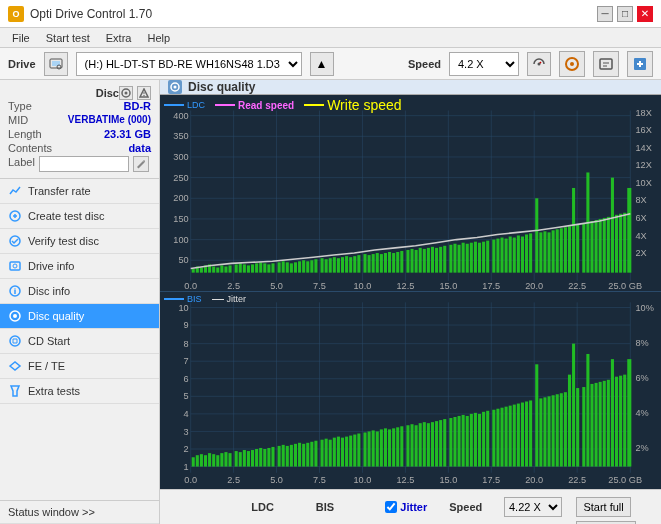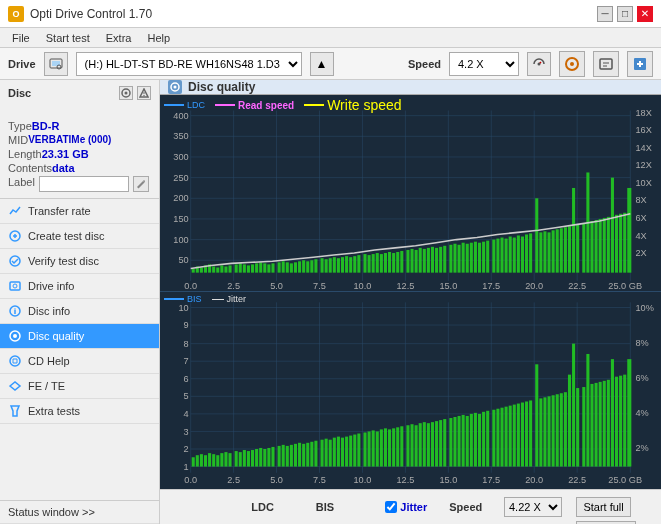--- a/index.html
+++ b/index.html
@@ -29,24 +29,24 @@
     .toolbar-icon-btn { width: 26px; height: 26px; border: 1px solid #aaa; background: #e8e8e8; display: flex; align-items: center; justify-content: center; cursor: pointer; }
     
     
     .main-layout { display: flex; height: calc(524px - 80px); }
     
     
     .sidebar { width: 160px; background: #f0f0f0; border-right: 1px solid #ccc; display: flex; flex-direction: column; }
     
     
     .disc-panel { padding: 6px 8px; border-bottom: 1px solid #ccc; }
-    .disc-header { display: flex; align-items: center; justify-content: space-between; margin-bottom: 20px; }
+    .disc-header { display: flex; align-items: center; justify-content: flex-end; margin-bottom: 0; }
     .disc-title { font-weight: bold; font-size: 11px; color: #333; }
     .disc-icons { display: flex; gap: 2px; }
-    .disc-field { display: flex; margin-bottom: 2px; }
+    .disc-field { display: flex; justify-content: space-between; margin-bottom: 2px; }
     .disc-field-label { color: #555; font-size: 11px; }
     .disc-field-value { color: #0000cc; font-size: 11px; font-weight: bold; }
     .label-row { display: flex; align-items: flex-start; gap: 4px; margin-top: 2px; }
     .label-input { border: 1px solid #aaa; background: #fff; height: 16px; width: 90px; font-size: 10px; }
     
     
     .nav-item { display: flex; align-items: center; gap: 6px; padding: 5px 8px; cursor: pointer; color: #333; font-size: 11px; border-bottom: 1px solid #ddd; }
     .nav-item.active { background: #3399ff; color: #fff; }
     .nav-item .nav-icon { width: 14px; height: 14px; display: flex; align-items: center; justify-content: center; font-size: 11px; flex-shrink: 0; }
     .nav-item .nav-icon svg { width: 14px; height: 14px; }
@@ -263,21 +263,21 @@
       </div>
       <span>Disc quality</span>
     </div>
     <div class="nav-item">
       <div class="nav-icon">
         <svg width="14" height="14" viewBox="0 0 14 14">
             <circle cx="7" cy="7" r="5" fill="none" stroke="#3399ff" stroke-width="1.5"></circle>
             <path d="M5 5h4v4H5Z" fill="none" stroke="#3399ff" stroke-width="1"></path>
           </svg>
       </div>
-      <span>CD Help</span>
+      <span>CD Start</span>
     </div>
     <div class="nav-item">
       <div class="nav-icon">
         <svg width="14" height="14" viewBox="0 0 14 14">
             <path d="M2 7 L7 3 L12 7 L7 11 Z" fill="none" stroke="#3399ff" stroke-width="1.5"></path>
           </svg>
       </div>
       <span>FE / TE</span>
     </div>
     <div class="nav-item">

